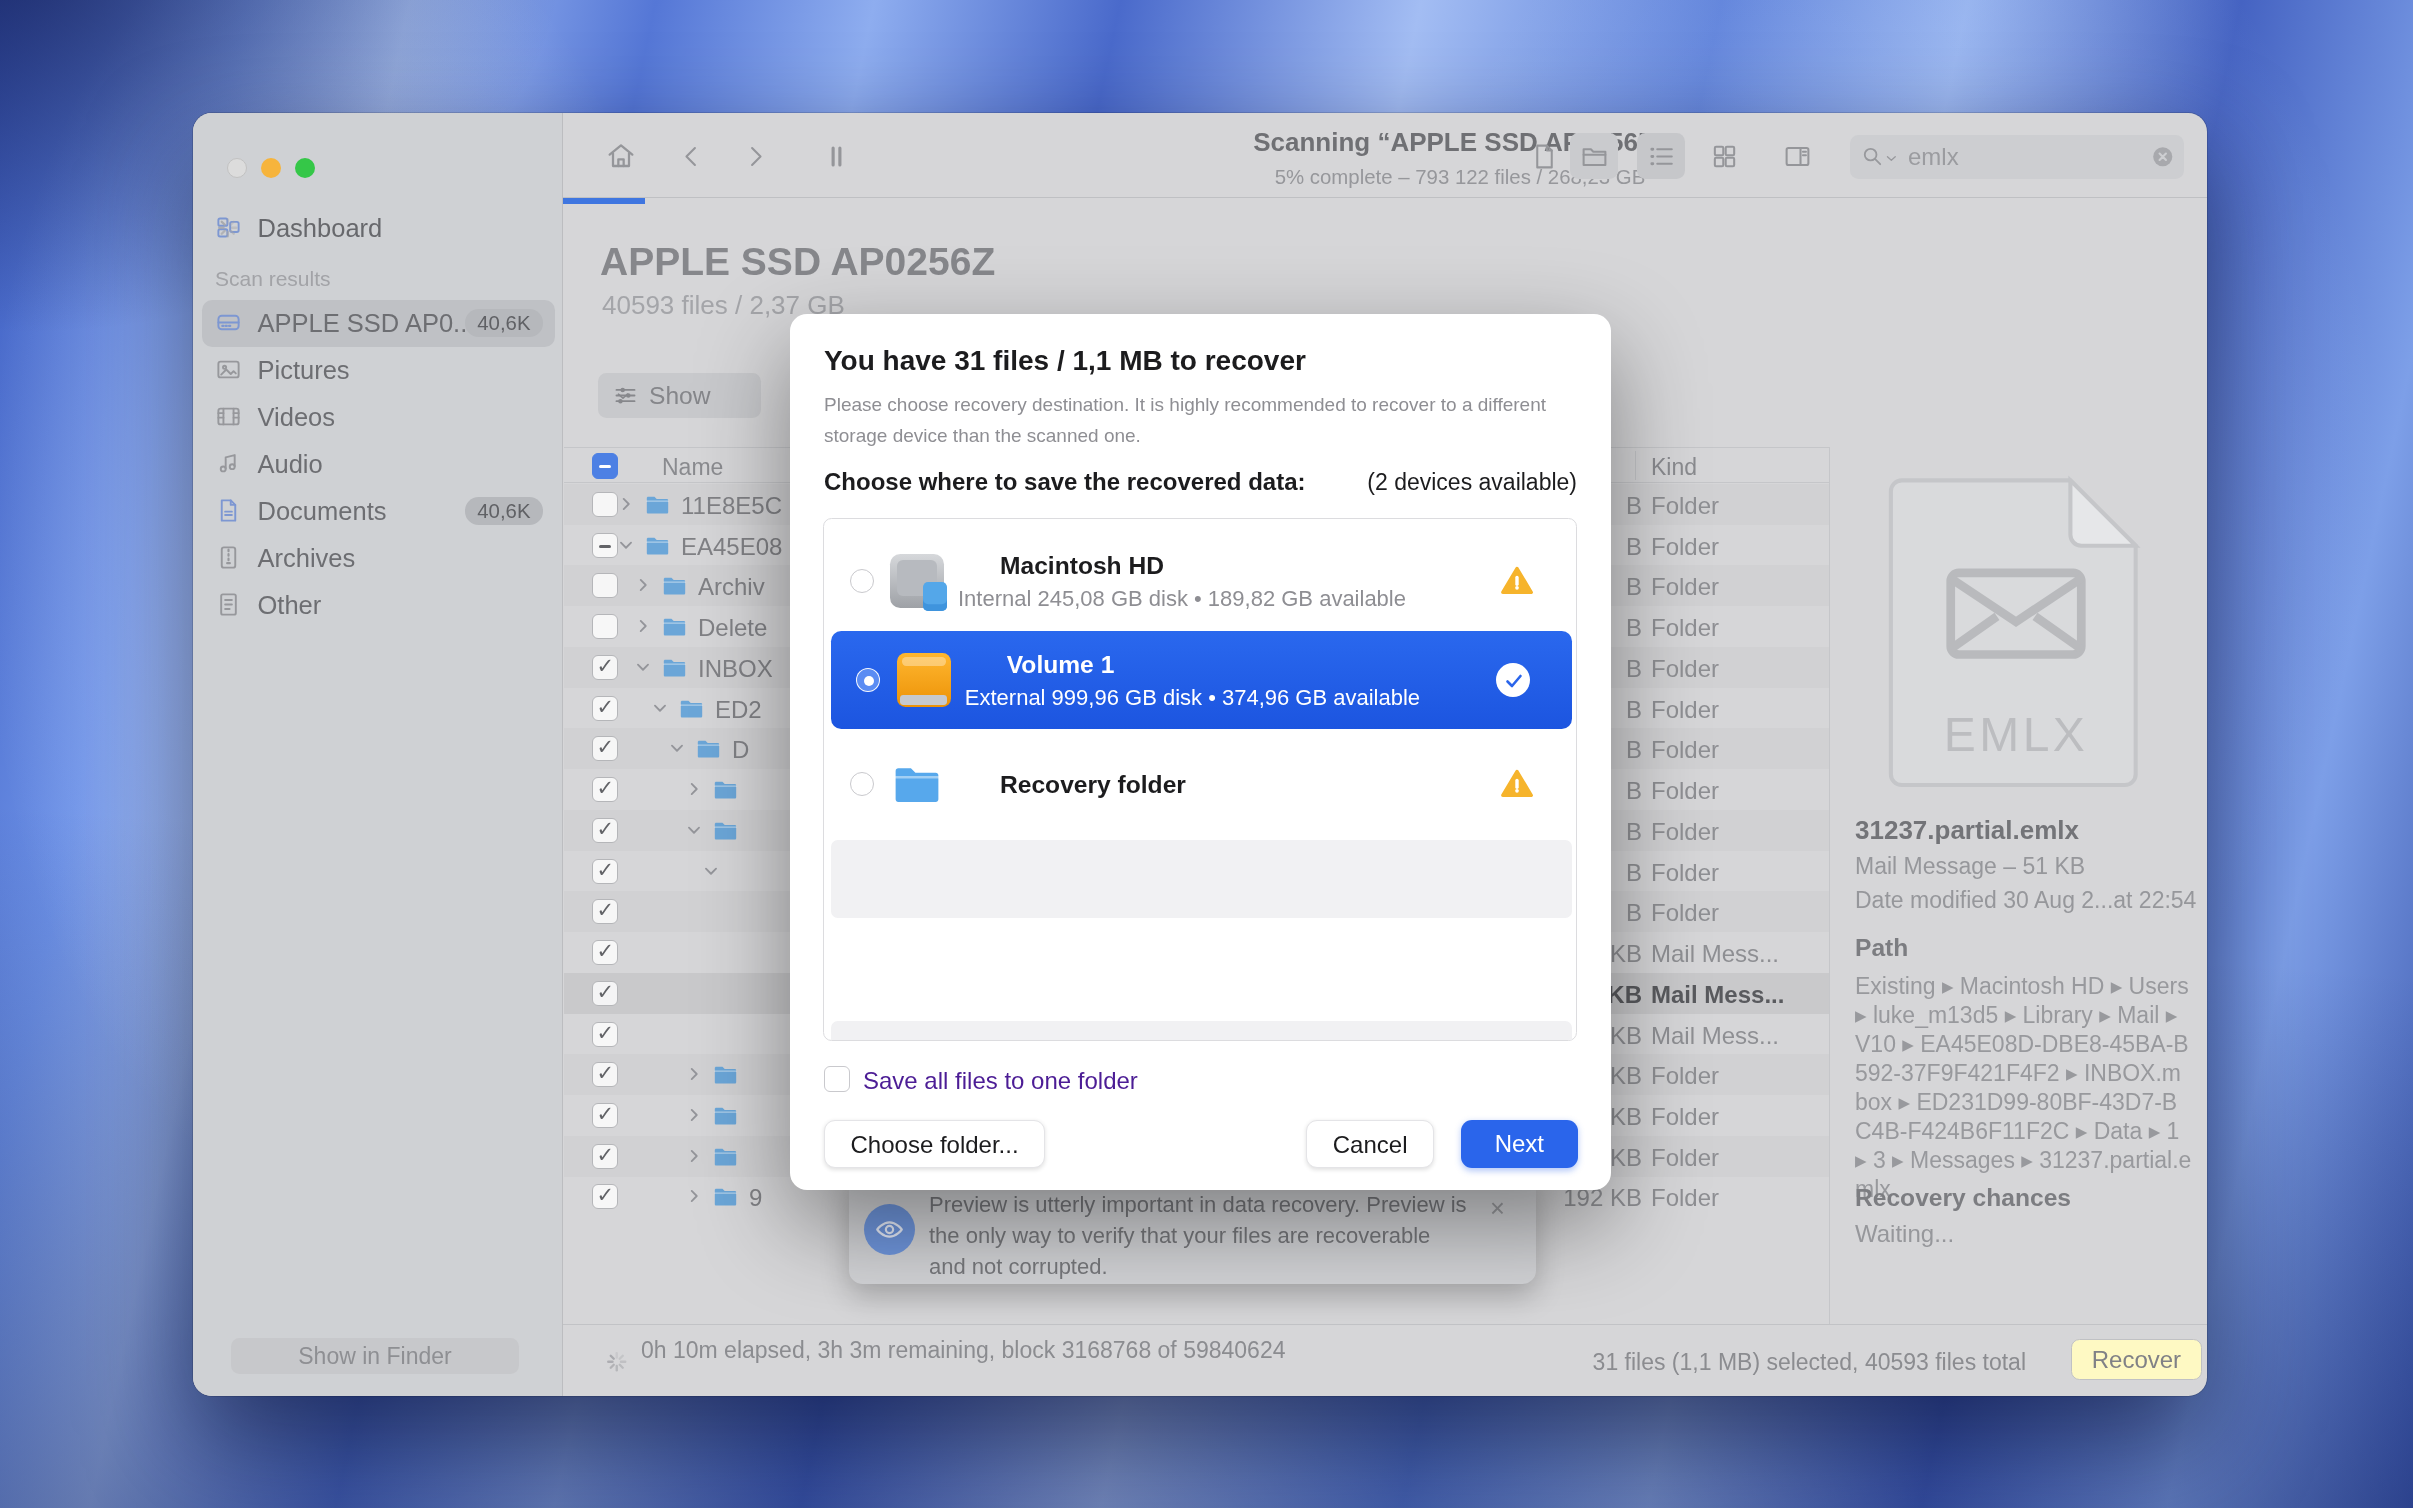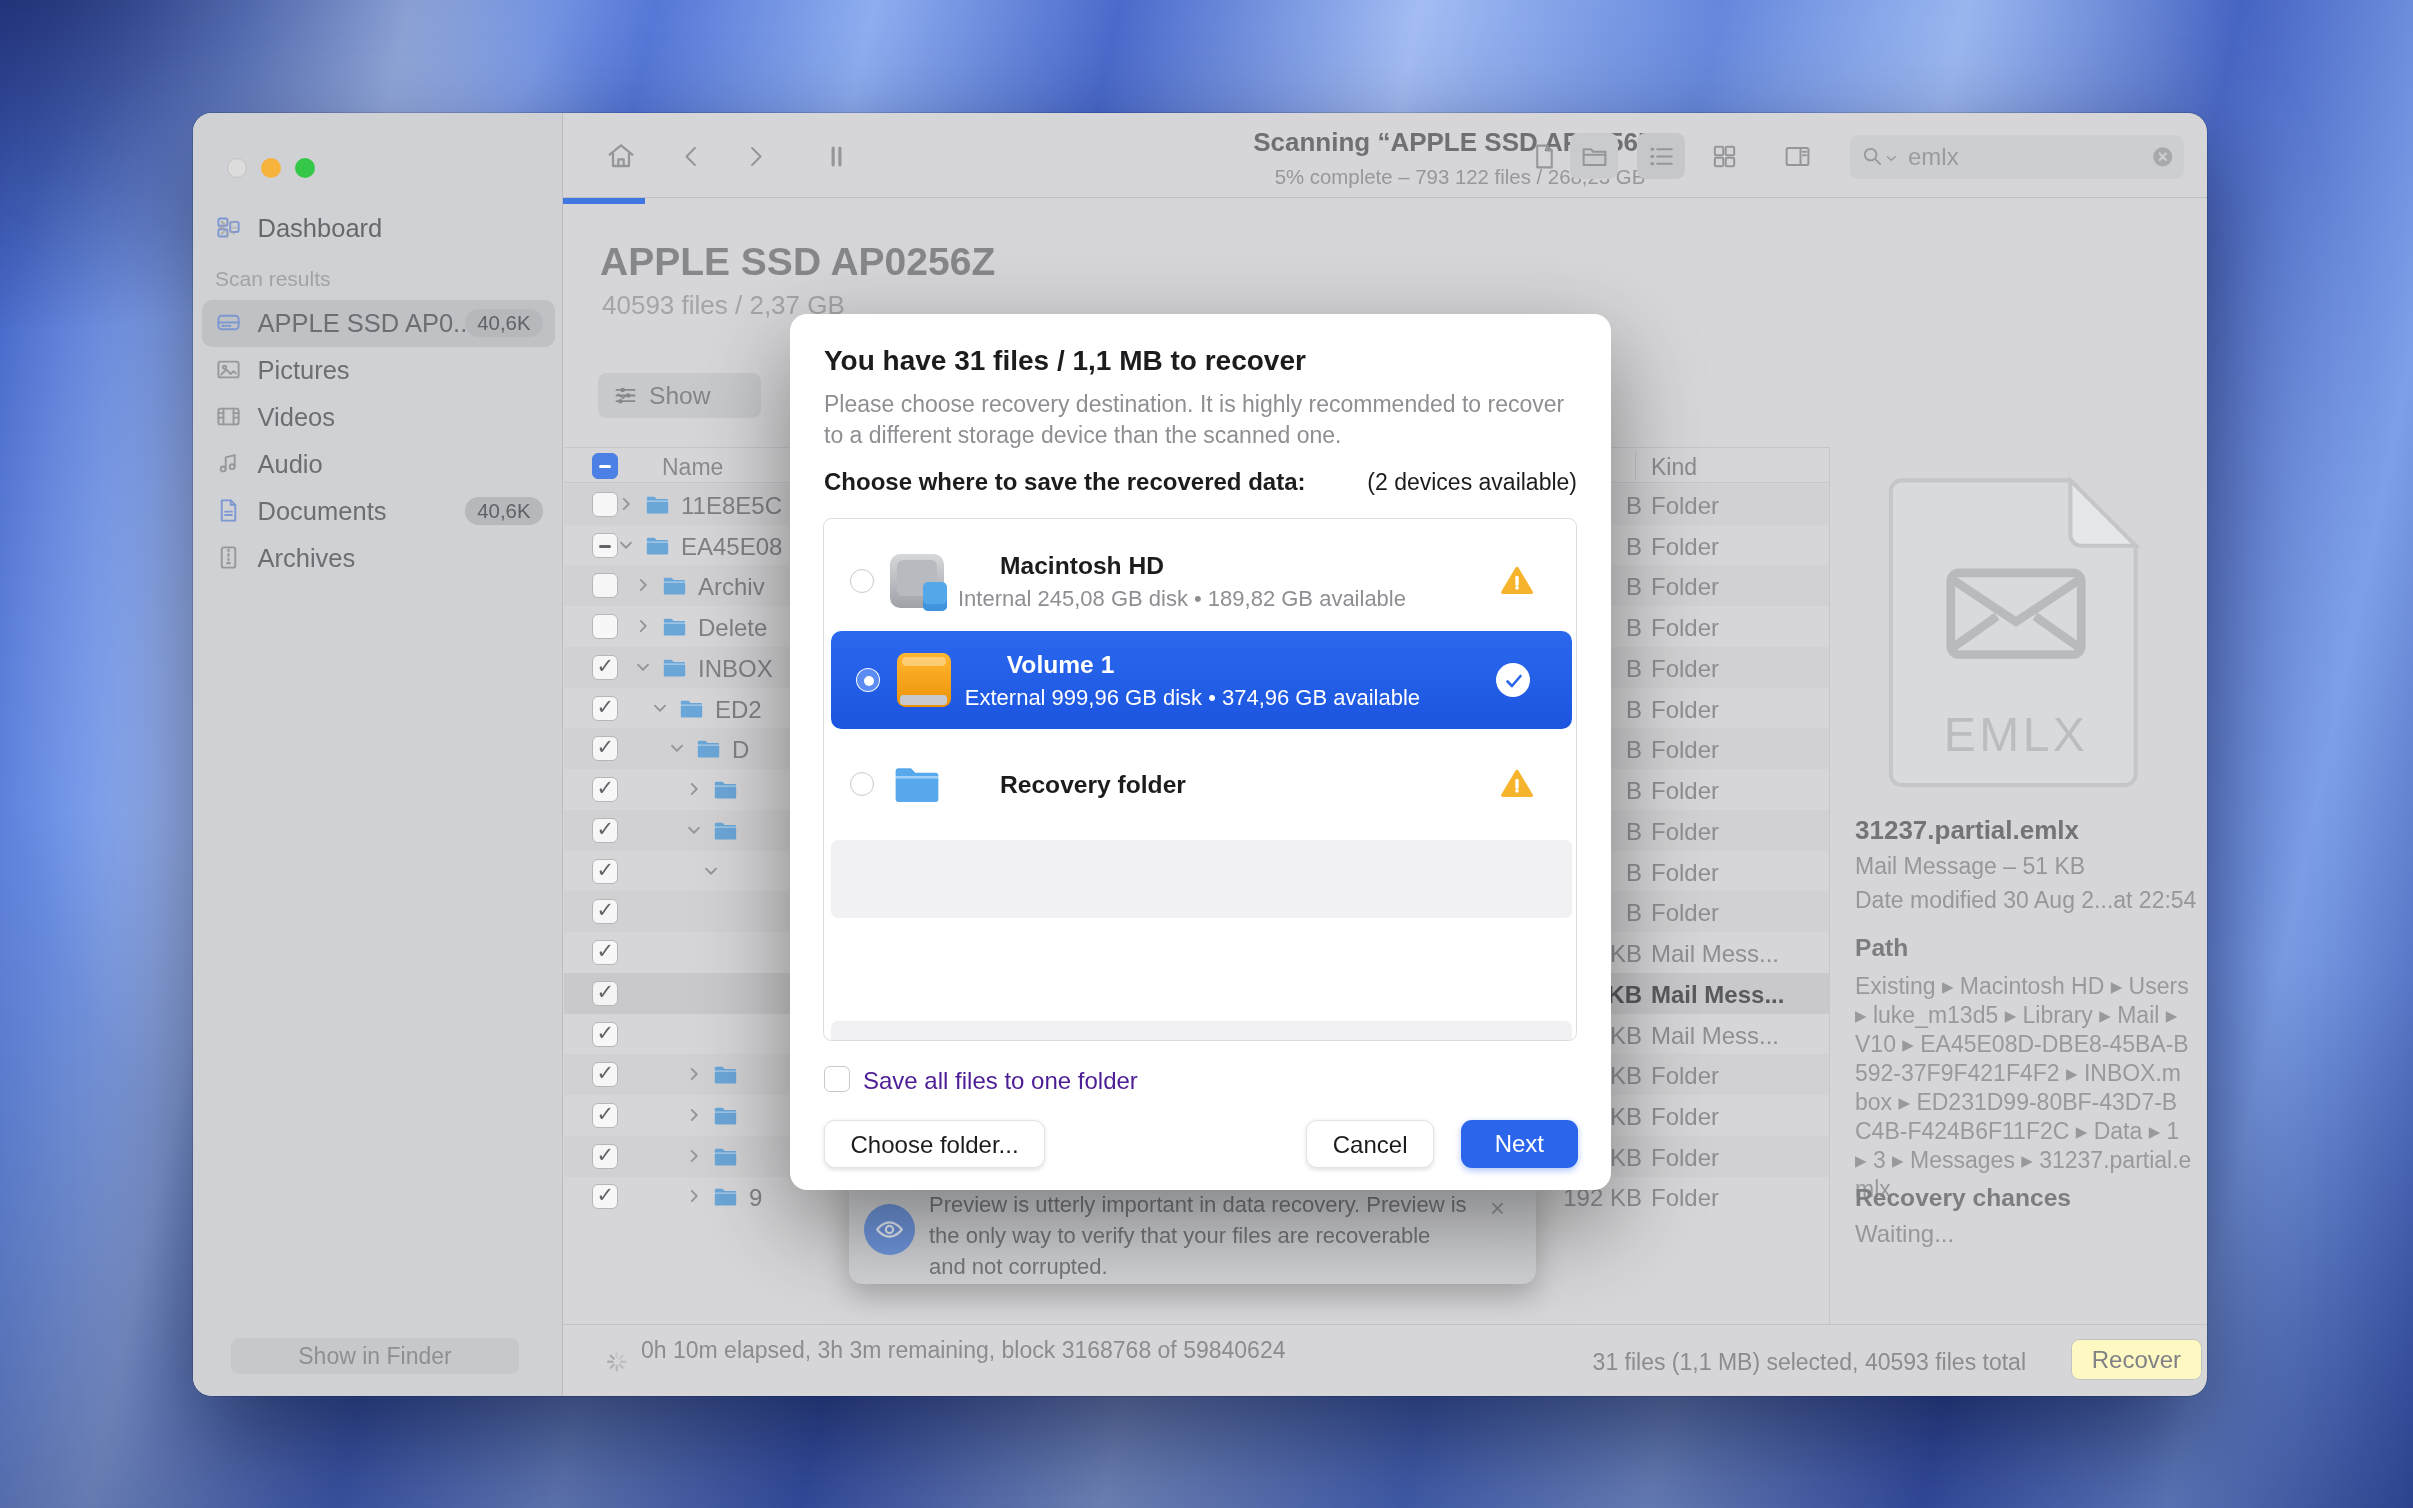--- a/index.html
+++ b/index.html
@@ -106,21 +106,21 @@
   .statusbar{position:absolute;left:370px;top:1211px;width:1644px;height:72px;border-top:0.8px solid #c2c3c6;}
   .statusbar .spin{position:absolute;left:41px;top:24px;width:25.5px;height:25.5px;color:#a2a3a7;}
   .statusbar .left{position:absolute;left:78px;top:12px;font-size:23px;color:#8b8c90;}
   .statusbar .right{position:absolute;right:181px;top:24px;font-size:23px;color:#8b8c90;}
   .recover-btn{position:absolute;right:5.1px;top:13.6px;width:131px;height:41px;border-radius:8.5px;background:#fef9c3;
      border:0.8px solid #c0c1c4;font-size:24px;color:#808186;text-align:center;line-height:39px;}
   
   .dialog{position:absolute;left:597px;top:201px;width:821px;height:876px;border-radius:17px;background:#ffffff;
      box-shadow:0 34px 93px rgba(0,0,0,.4);}
   .dlg-title{position:absolute;left:34px;top:31px;font-size:28px;font-weight:700;color:#1c1c1e;}
-  .dlg-sub{position:absolute;left:34px;top:75px;width:755px;font-size:23px;line-height:31px;color:#8e8e93;}
+  .dlg-sub{position:absolute;left:34px;top:75px;width:755px;font-size:19px;line-height:31px;color:#8e8e93;}
   .dlg-choose{position:absolute;left:34px;top:154px;font-size:24px;font-weight:700;color:#1c1c1e;}
   .dlg-avail{position:absolute;right:34px;top:155px;font-size:23px;color:#1c1c1e;}
   .devbox{position:absolute;left:33px;top:204px;width:754px;height:523px;border:0.8px solid #dcdcdf;border-radius:8.5px;
      background:#fff;overflow:hidden;}
   .device{position:absolute;left:0;width:100%;height:98px;}
   .device .radio{position:absolute;left:25.5px;top:37px;width:24px;height:24px;border-radius:50%;background:#fff;border:1.7px solid #c9c9cd;}
   .device .dtitle{position:absolute;left:134px;top:20.4px;font-size:24.6px;font-weight:700;color:#1c1c1e;margin-left:42px;}
   .device .ddesc{position:absolute;left:134px;top:54px;font-size:22px;color:#8e8e93;}
   .device .dtitle.only{top:36px;}
   .device .status{position:absolute;right:42px;top:32px;width:34px;height:34px;}
@@ -240,20 +240,29 @@
           </div>
           <div class="side-item">
             <span class="ic">
               <svg viewBox="0 0 24 24" fill="none" stroke="currentColor" stroke-width="1.7" stroke-linecap="round" stroke-linejoin="round">
                 <rect x="6" y="3" width="12" height="18" rx="2"></rect>
                 <path d="M12 5v1.4M12 9v1.4M12 13v1.4M10.8 17h2.4" stroke-width="1.9"></path>
               </svg>
             </span>
             <span class="lbl">Archives</span>
           </div>
+          <div class="side-item">
+            <span class="ic">
+              <svg viewBox="0 0 24 24" fill="none" stroke="currentColor" stroke-width="1.7" stroke-linecap="round" stroke-linejoin="round">
+                <rect x="5.5" y="3" width="13" height="18" rx="1.5"></rect>
+                <path d="M9 8h6M9 12h6M9 16h4"></path>
+              </svg>
+            </span>
+            <span class="lbl">Other</span>
+          </div>
         </div>
       <div class="finder-btn">Show in Finder</div>
     </aside>
 
     <div class="toolbar">
       <span class="tbic big ic tb-home">
           <svg viewBox="0 0 24 24" fill="none" stroke="currentColor" stroke-width="1.7" stroke-linecap="round" stroke-linejoin="round">
             <path d="M3.5 11 12 4l8.5 7"></path>
             <path d="M6 10v9.5h12V10"></path>
             <path d="M10 19.5v-5h4v5"></path>

